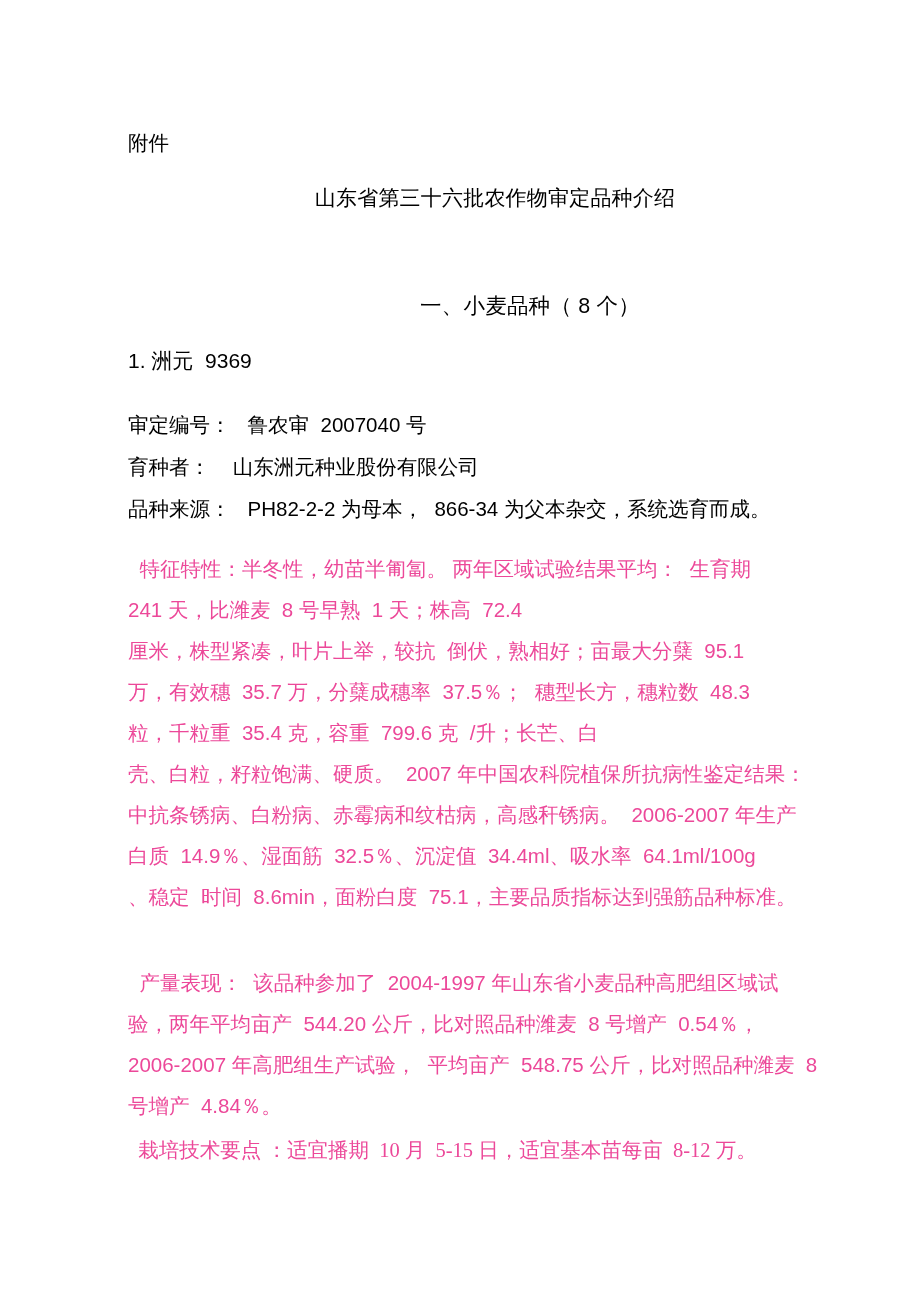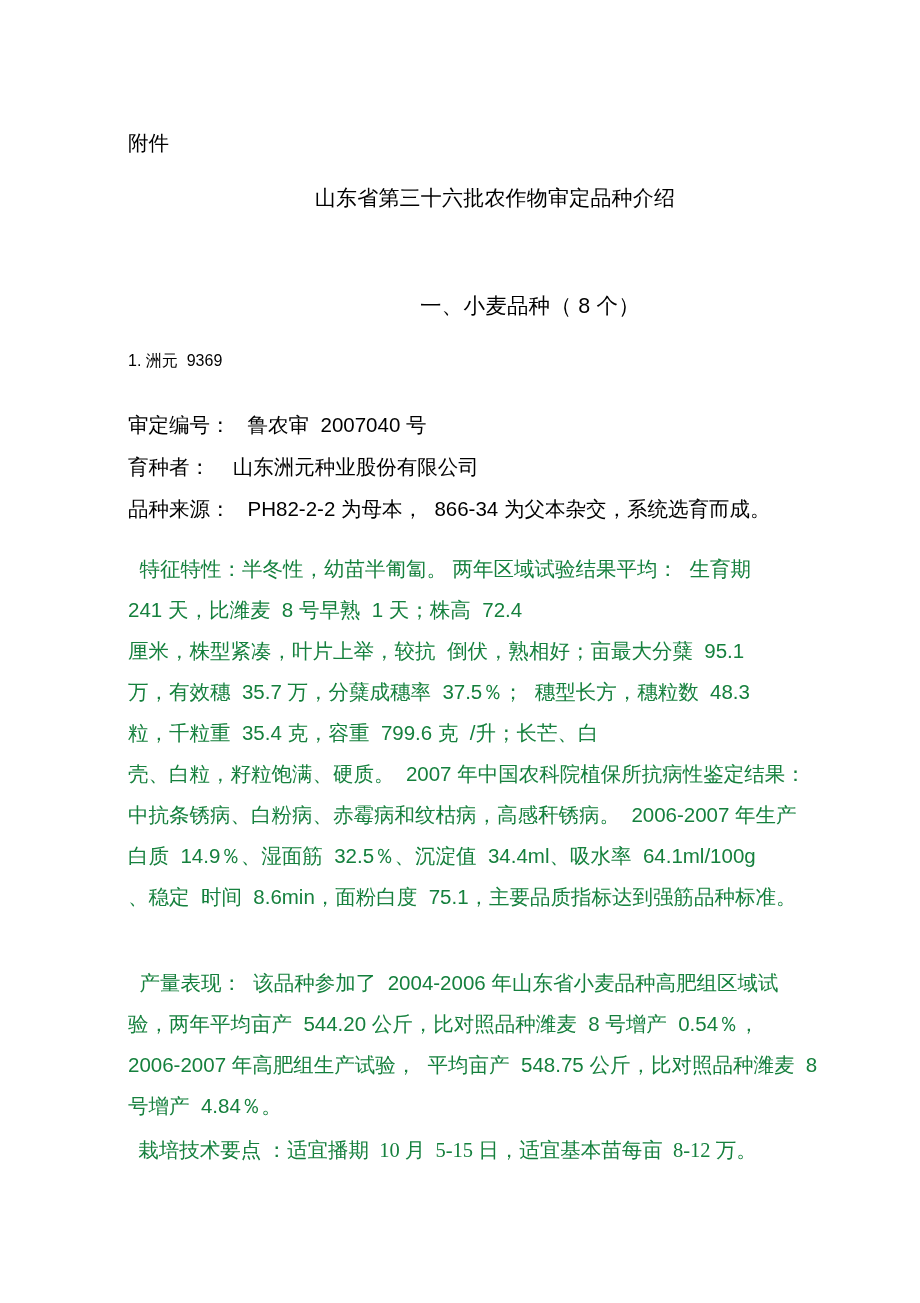--- a/index.html
+++ b/index.html
@@ -62,21 +62,21 @@
     letter-spacing: 0.2px;
     padding-left: 70px;
     box-sizing: border-box;
   }
 
   
   .variety-name {
     position: absolute;
     left: 128px;
     top: 345px;
-    font-size: 16px;
+    font-size: 21px;
     line-height: 32px;
     white-space: pre;
   }
 
   
   .field-block {
     position: absolute;
     left: 128px;
     top: 404px;
     width: 734px;
@@ -94,21 +94,21 @@
     width: 734px;
   }
   .para-block.traits     { top: 548px; }
   .para-block.yield      { top: 962px; }
   .para-block.cultivate  { top: 1130px; font-family: Liberation Serif, serif; }
 
   .para-line {
     font-size: 20.5px;
     line-height: 41px;
     white-space: pre;
-    color: #15803d;
+    color: #ec4899;
   }
   
 </style>
 </head>
 <body>
 
 <div class="page">
 
   <div class="attach-label">附件</div>
 
@@ -130,21 +130,21 @@
     <div class="para-line">厘米，株型紧凑，叶片上举，较抗  倒伏，熟相好；亩最大分蘖  95.1</div>
     <div class="para-line">万，有效穗  35.7 万，分蘖成穗率  37.5％；  穗型长方，穗粒数  48.3</div>
     <div class="para-line">粒，千粒重  35.4 克，容重  799.6 克  /升；长芒、白</div>
     <div class="para-line">壳、白粒，籽粒饱满、硬质。  2007 年中国农科院植保所抗病性鉴定结果：</div>
     <div class="para-line">中抗条锈病、白粉病、赤霉病和纹枯病，高感秆锈病。  2006-2007 年生产</div>
     <div class="para-line">白质  14.9％、湿面筋  32.5％、沉淀值  34.4ml、吸水率  64.1ml/100g</div>
     <div class="para-line">、稳定  时间  8.6min，面粉白度  75.1，主要品质指标达到强筋品种标准。</div>
   </div>
 
   <div class="para-block yield">
-    <div class="para-line">  产量表现：  该品种参加了  2004-2006 年山东省小麦品种高肥组区域试</div>
+    <div class="para-line">  产量表现：  该品种参加了  2004-1997 年山东省小麦品种高肥组区域试</div>
     <div class="para-line">验，两年平均亩产  544.20 公斤，比对照品种潍麦  8 号增产  0.54％，</div>
     <div class="para-line">2006-2007 年高肥组生产试验，  平均亩产  548.75 公斤，比对照品种潍麦  8</div>
     <div class="para-line">号增产  4.84％。</div>
   </div>
 
   <div class="para-block cultivate">
     <div class="para-line">  栽培技术要点 ：适宜播期  10 月  5-15 日，适宜基本苗每亩  8-12 万。</div>
   </div>
 
 </div>

